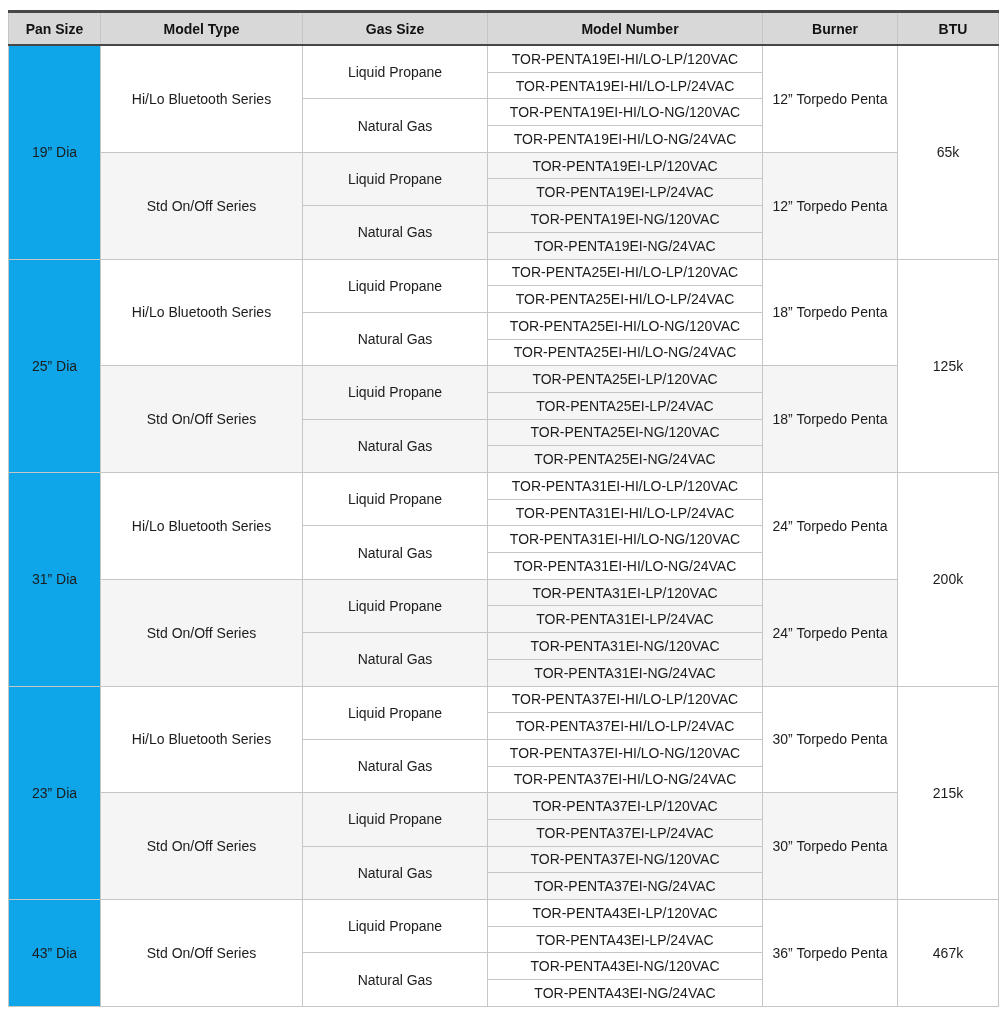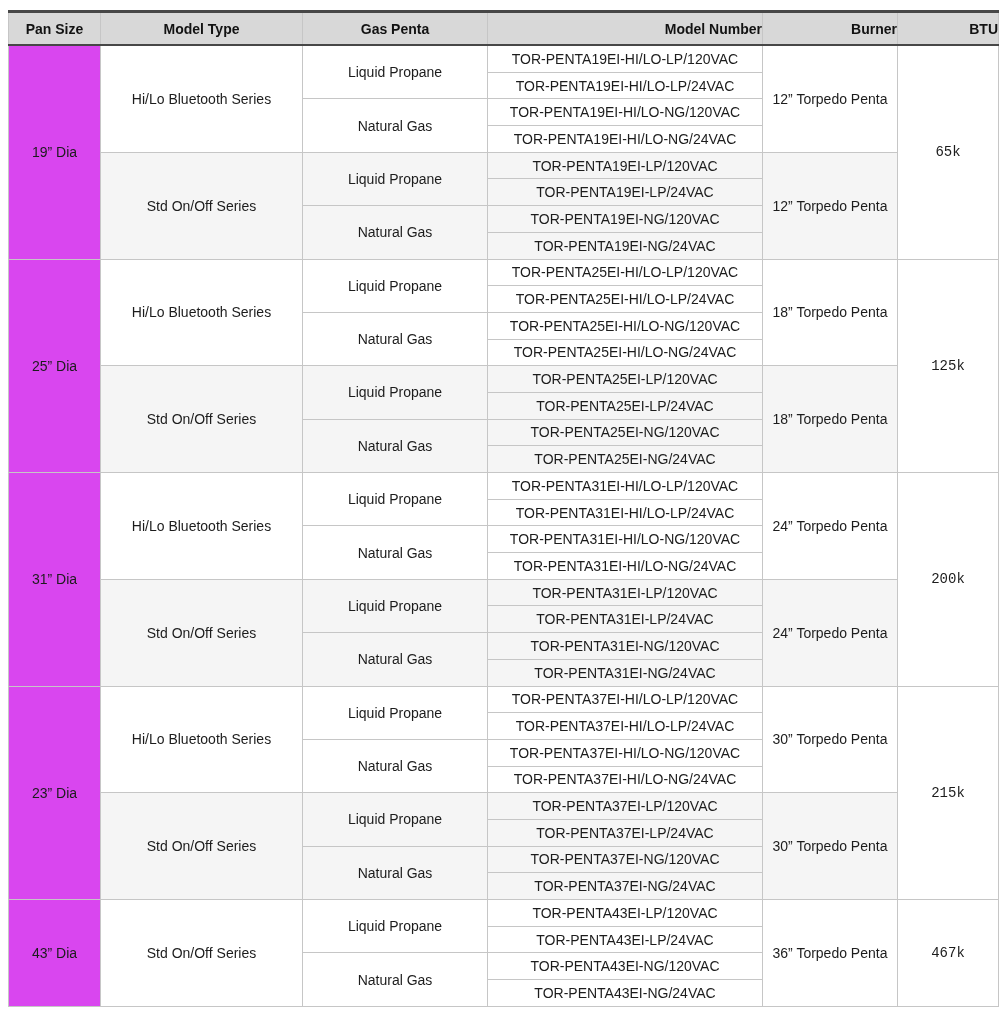--- a/index.html
+++ b/index.html
@@ -28,55 +28,55 @@
     border-right: 1px solid #c6c6c6;
     font-size: 14px;
     font-weight: bold;
     color: #121212;
     height: 31px;
     padding: 0;
     white-space: nowrap;
     overflow: hidden;
   }
   table.spec th.hc { text-align: center; }
-  table.spec th.hl { text-align: right; padding-left: 10px; }
+  table.spec th.hl { text-align: center; padding-left: 10px; }
   table.spec td {
     border: 1px solid #c6c6c6;
     font-size: 14px;
     color: #1c1c1c;
     text-align: center;
     vertical-align: middle;
     height: 25.7px;
     padding: 0;
     background: #ffffff;
     white-space: nowrap;
     overflow: hidden;
   }
-  table.spec td.pan { background: #d946ef; text-align: center; }
+  table.spec td.pan { background: #0ea5e9; text-align: center; }
   table.spec td.sh  { background: #f5f5f5; }
-  table.spec td.btu { background: #ffffff; font-family: Liberation Mono, monospace; }
+  table.spec td.btu { background: #ffffff; }
 </style>
 </head>
 <body>
 
 <div class="page">
   <table class="spec">
     <colgroup>
       <col style="width:92px">
       <col style="width:202px">
       <col style="width:185px">
       <col style="width:275px">
       <col style="width:135px">
       <col style="width:101px">
     </colgroup>
     <thead>
       <tr>
         <th class="hc">Pan Size</th>
         <th class="hc">Model Type</th>
-        <th class="hc">Gas Penta</th>
+        <th class="hc">Gas Size</th>
         <th class="hl">Model Number</th>
         <th class="hl">Burner</th>
         <th class="hl">BTU</th>
       </tr>
     </thead>
     <tbody>
         <tr>
           <td class="pan" rowspan="8">19” Dia</td>
           <td class="mt" rowspan="4">Hi/Lo Bluetooth Series</td>
           <td class="gas" rowspan="2">Liquid Propane</td>

